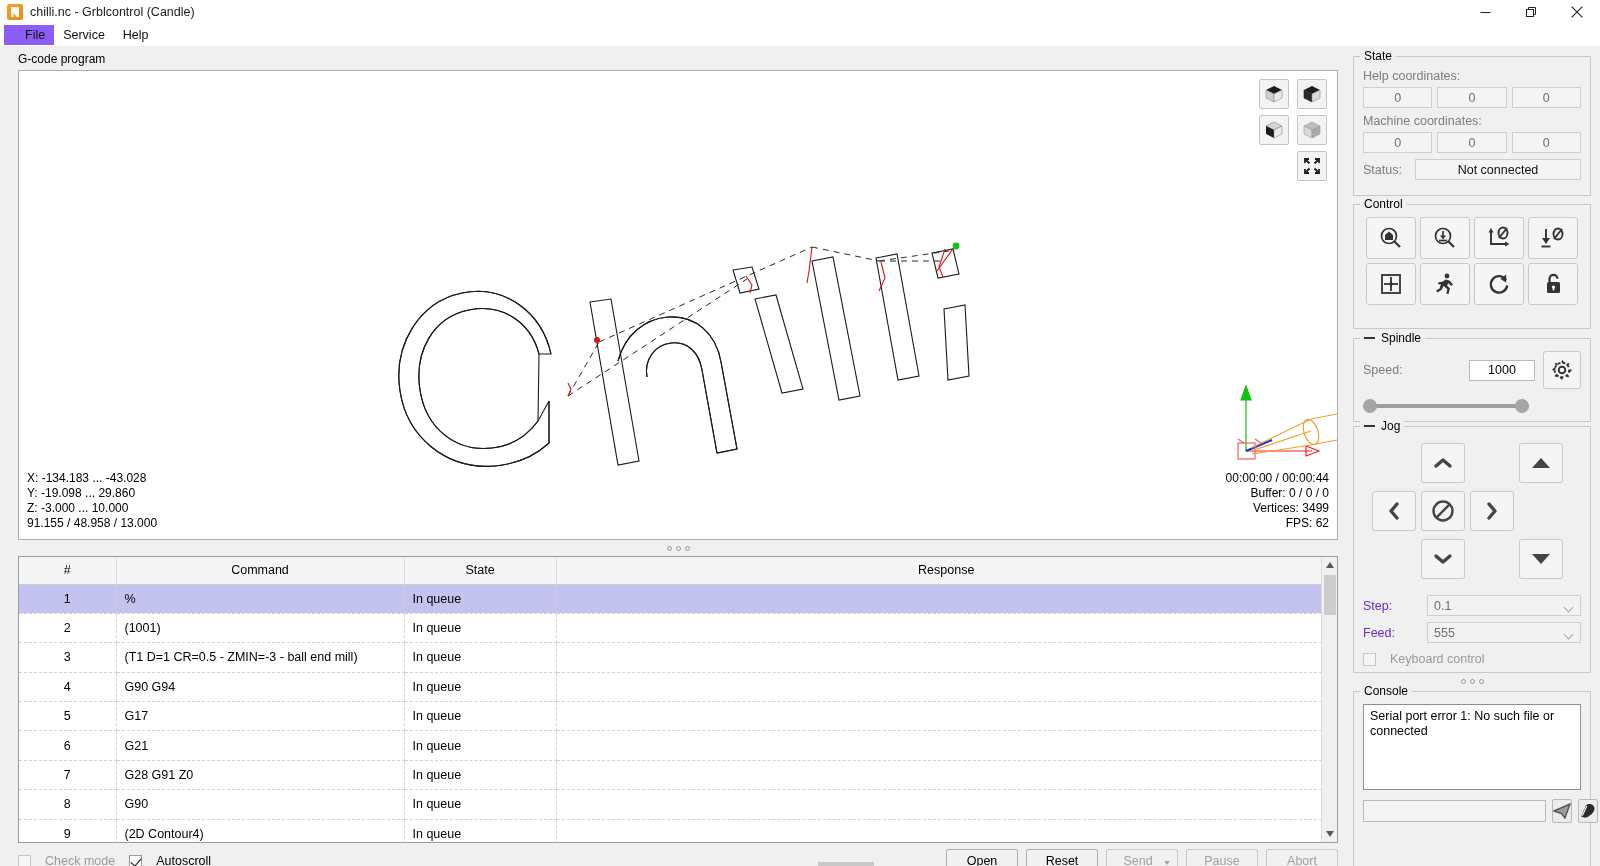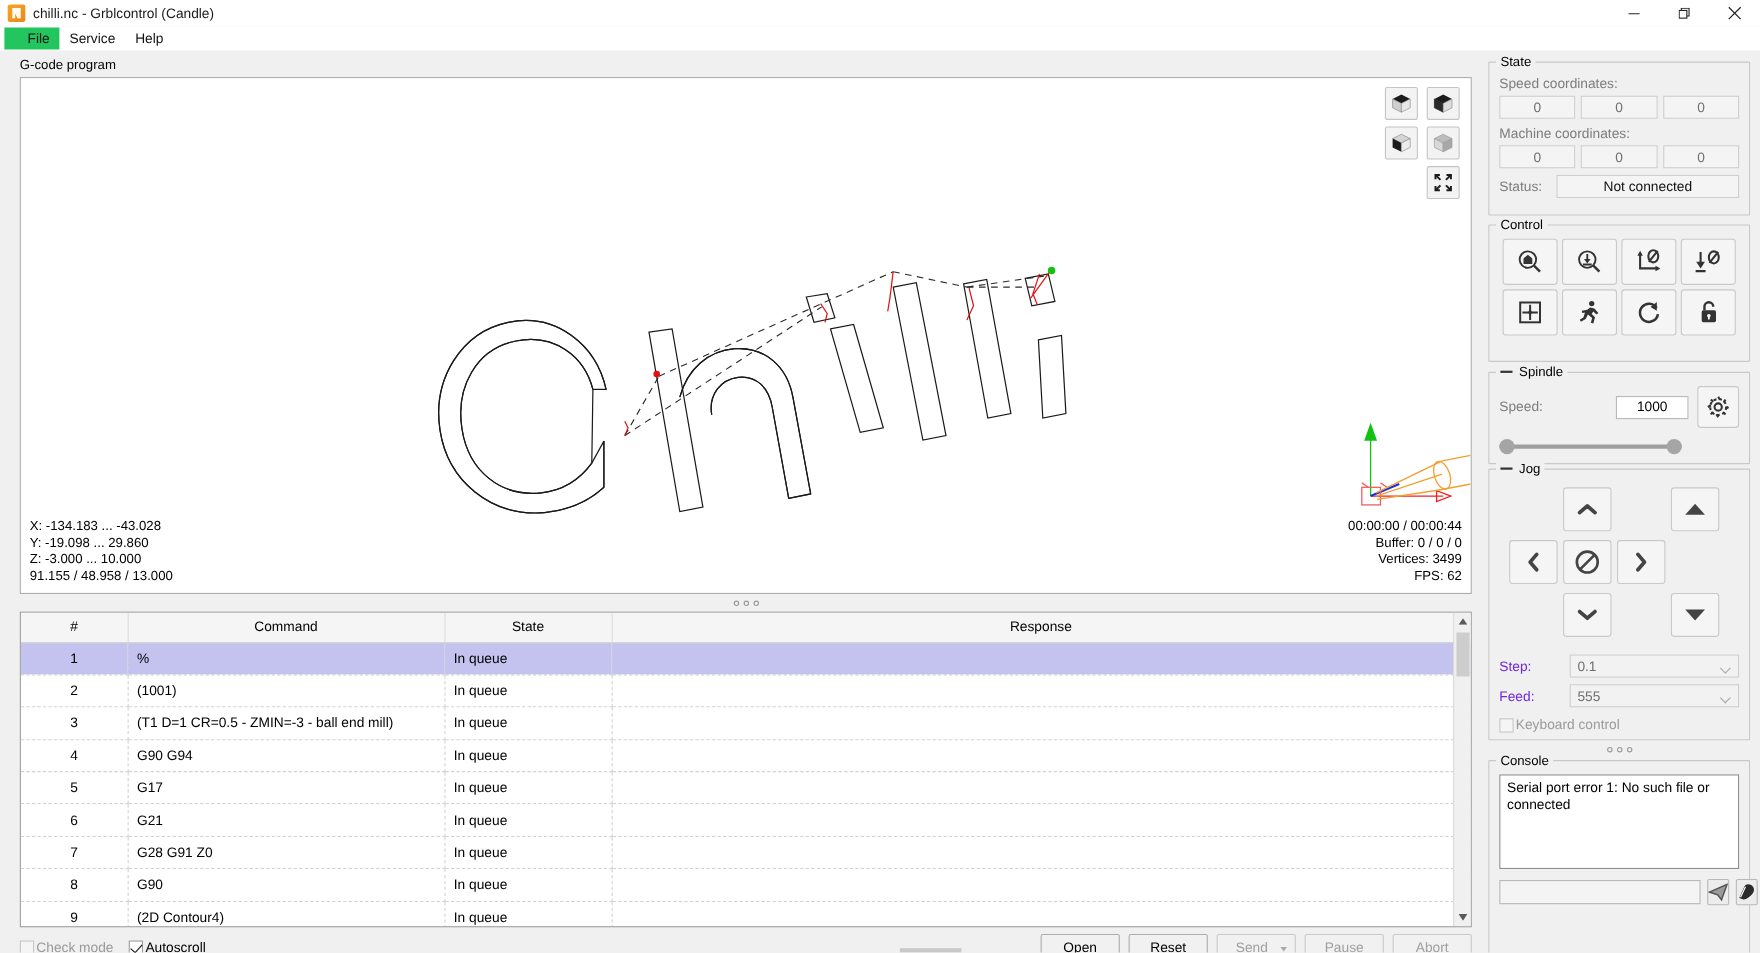--- a/index.html
+++ b/index.html
@@ -49,21 +49,21 @@
 
   
   .menubar {
     position: absolute; top: 24px; left: 0; width: 1600px; height: 22px;
     background: #ffffff; display: flex; align-items: center;
     padding-left: 4px;
   }
   .menu-item {
     padding: 3px 9px; font-size: 12.5px; color: #111; line-height: 14px;
   }
-  .menu-item.active { background: #22c55e; padding-left: 21px; }
+  .menu-item.active { background: #8b5cf6; padding-left: 21px; }
 
   
   .leftpane {
     position: absolute; left: 0; top: 46px; width: 1344px; height: 820px;
     background: #f0f0f0;
   }
   .grouplabel {
     position: absolute; font-size: 12px; color: #000;
   }
 
@@ -133,21 +133,21 @@
   .vsc-thumb {
     position: absolute; left: 2px; top: 18px; width: 12px; height: 40px;
     background: #cdcdcd;
   }
 
   
   .bottombar {
     position: absolute; left: 0; top: 800px; width: 1344px; height: 40px;
   }
   .cb-row { position: absolute; left: 18px; top: 8px; display: flex; align-items: center; gap: 14px; }
-  .cbox { display: flex; align-items: center; gap: 2px; font-size: 12.5px; }
+  .cbox { display: flex; align-items: center; gap: 14px; font-size: 12.5px; }
   .cbox.disabled { color: #9a9a9a; }
   .box16 {
     width: 13px; height: 13px; border: 1px solid #9b9b9b; background: #fff;
     display: inline-block; position: relative;
   }
   .box16.dis { border-color: #c6c6c6; background: #f5f5f5; }
   .box16.checked::after {
     content: ""; position: absolute; left: 3px; top: 0px; width: 5px; height: 9px;
     border: solid #111; border-width: 0 1.6px 1.6px 0; transform: rotate(42deg);
   }
@@ -527,21 +527,21 @@
         <div class="pbtn disabled">Pause</div>
         <div class="pbtn disabled">Abort</div>
       </div>
     </div>
   </div>
 
   <div class="rightpane">
 
     <div class="group" style="top:10px; height:140px; padding:12px 9px 8px;">
       <span class="legend">State</span>
-      <div class="lbl-grey">Speed coordinates:</div>
+      <div class="lbl-grey">Help coordinates:</div>
       <div class="coordrow" style="margin:4px 0 6px;">
         <div class="coordbox">0</div>
         <div class="coordbox">0</div>
         <div class="coordbox">0</div>
       </div>
       <div class="lbl-grey">Machine coordinates:</div>
       <div class="coordrow" style="margin:4px 0 6px;">
         <div class="coordbox">0</div>
         <div class="coordbox">0</div>
         <div class="coordbox">0</div>

